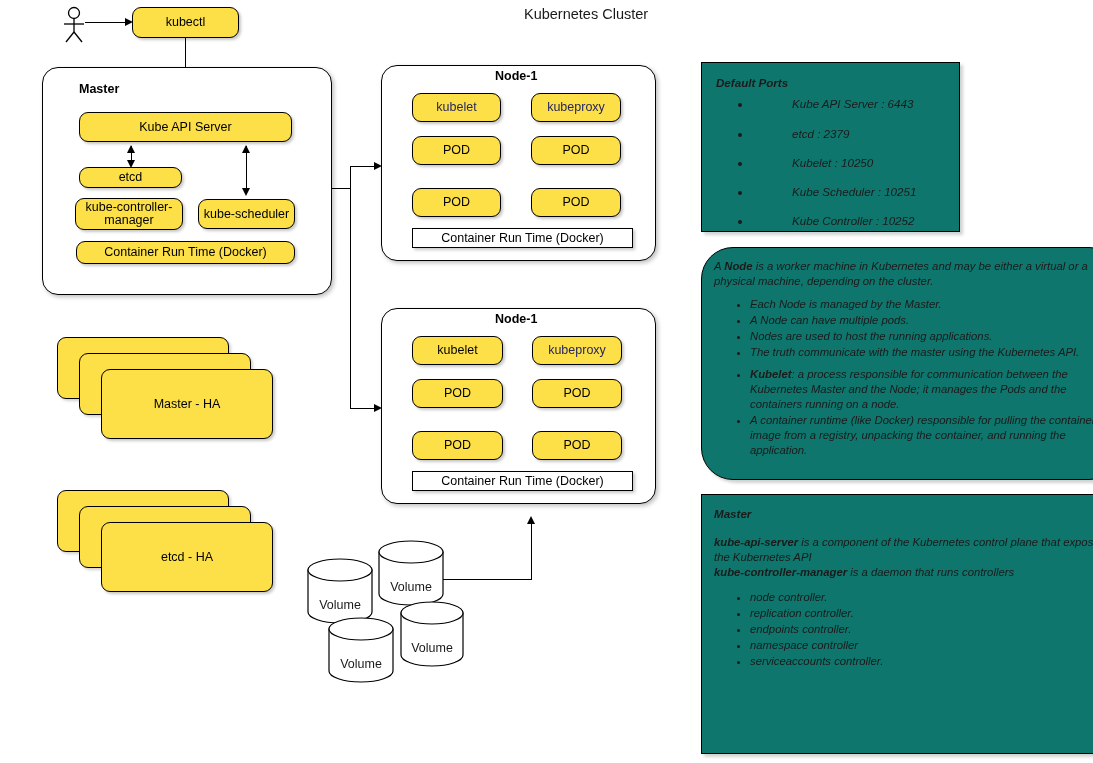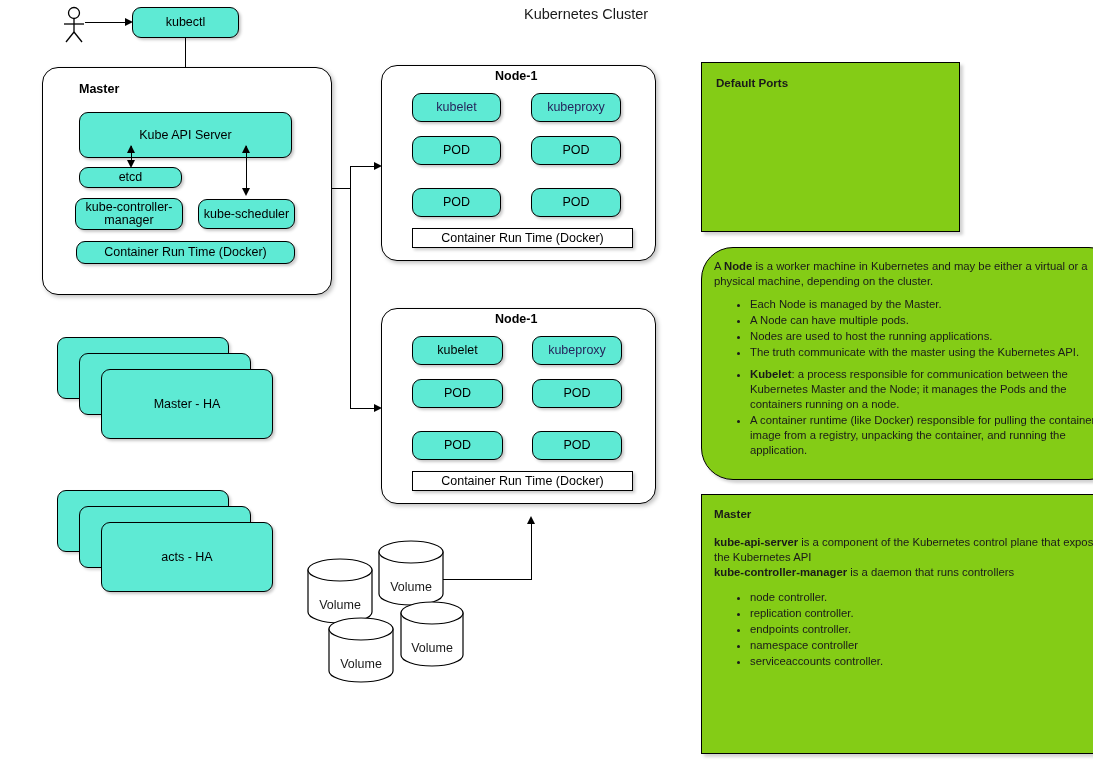--- a/index.html
+++ b/index.html
@@ -17,21 +17,21 @@
     width: 1093px;
     height: 763px;
     overflow: hidden;
     background: #ffffff;
     margin-left: 35px;
   }
 
   
   .rbox {
     position: absolute;
-    background: #5eead4;
+    background: #fde047;
     border: 1px solid #000000;
     border-radius: 9px;
     box-sizing: border-box;
     display: flex;
     align-items: center;
     justify-content: center;
     text-align: center;
     font-size: 12.5px;
     line-height: 1.15;
     box-shadow: 2px 2px 3px rgba(0,0,0,0.22);
@@ -69,27 +69,28 @@
   #page-title {
     position: absolute;
     font-size: 14.5px;
     color: #1a1a1a;
     white-space: nowrap;
   }
 
   
   .panel {
     position: absolute;
-    background: #84cc16;
+    background: #0f766e;
     border: 1px solid #000000;
     box-sizing: border-box;
     box-shadow: 3px 3px 3px rgba(0,0,0,0.18);
     font-size: 11.3px;
     line-height: 1.32;
     color: #1a1a1a;
+    font-style: italic;
   }
   .panel h4 {
     margin: 0 0 6px 0;
     font-size: 11.6px;
     font-weight: bold;
   }
   .panel p { margin: 0 0 8px 0; }
   .panel ul {
     margin: 6px 0 8px 0;
     padding-left: 36px;
@@ -155,21 +156,21 @@
   <div class="rbox" style="left:97px; top:7px; width:107px; height:31px;">
     <span>kubectl</span>
   </div>
 
   <div class="vline" style="left:150px; top:38px; height:66px;"></div>
   <div class="arrow-d" style="left:146px; top:103px;"></div>
 
   <div class="container-outline" style="left:7px; top:67px; width:290px; height:228px;"></div>
   <div class="grouplabel" style="left:44px; top:82px;">Master</div>
 
-  <div class="rbox" style="left:44px; top:112px; width:213px; height:46px;">
+  <div class="rbox" style="left:44px; top:112px; width:213px; height:30px;">
     <span>Kube API Server</span>
   </div>
 
   <div class="arrow-u" style="left:92px; top:145px;"></div>
   <div class="vline" style="left:96px; top:146px; height:19px;"></div>
   <div class="arrow-d" style="left:92px; top:160px;"></div>
 
   <div class="arrow-u" style="left:207px; top:145px;"></div>
   <div class="vline" style="left:211px; top:146px; height:48px;"></div>
   <div class="arrow-d" style="left:207px; top:188px;"></div>
@@ -253,21 +254,21 @@
 
   <div class="rbox" style="left:22px; top:337px; width:172px; height:62px; box-shadow:2px 2px 3px rgba(0,0,0,0.18);"></div>
   <div class="rbox" style="left:44px; top:353px; width:172px; height:62px; box-shadow:2px 2px 3px rgba(0,0,0,0.18);"></div>
   <div class="rbox" style="left:66px; top:369px; width:172px; height:70px;">
     <span>Master - HA</span>
   </div>
 
   <div class="rbox" style="left:22px; top:490px; width:172px; height:62px; box-shadow:2px 2px 3px rgba(0,0,0,0.18);"></div>
   <div class="rbox" style="left:44px; top:506px; width:172px; height:62px; box-shadow:2px 2px 3px rgba(0,0,0,0.18);"></div>
   <div class="rbox" style="left:66px; top:522px; width:172px; height:70px;">
-    <span>acts - HA</span>
+    <span>etcd - HA</span>
   </div>
 
   <div class="cyl" style="left:272px; top:558px; width:66px; height:66px;">
     <svg width="66" height="66" viewBox="0 0 66 66">
       <path d="M1,12 L1,54 A32,11 0 0 0 65,54 L65,12 Z" fill="#fff" stroke="#000" stroke-width="1.2"></path>
       <ellipse cx="33" cy="12" rx="32" ry="11" fill="#fff" stroke="#000" stroke-width="1.2"></ellipse>
     </svg>
     <div class="cyl-label" style="top:40px;">Volume</div>
   </div>
 
@@ -294,20 +295,27 @@
     </svg>
     <div class="cyl-label" style="top:40px;">Volume</div>
   </div>
 
   <div class="hline" style="left:408px; top:579px; width:89px;"></div>
   <div class="vline" style="left:496px; top:524px; height:56px;"></div>
   <div class="arrow-u" style="left:492px; top:516px;"></div>
 
   <div class="panel" style="left:666px; top:62px; width:259px; height:170px; padding:12px 14px;">
     <h4>Default Ports</h4>
+    <ul class="ports-list">
+      <li>Kube API Server : 6443</li>
+      <li>etcd : 2379</li>
+      <li>Kubelet : 10250</li>
+      <li>Kube Scheduler : 10251</li>
+      <li>Kube Controller : 10252</li>
+    </ul>
   </div>
 
   <div class="panel" style="left:666px; top:247px; width:420px; height:233px; padding:11px 12px;border-radius:32px;">
     <p><span>A </span><b>Node</b><span> is a worker machine in Kubernetes and may be either a virtual or a physical machine, depending on the cluster.</span></p>
     <ul>
       <li>Each Node is managed by the Master.</li>
       <li>A Node can have multiple pods.</li>
       <li>Nodes are used to host the running applications.</li>
       <li>The truth communicate with the master using the Kubernetes API.</li>
     </ul>

